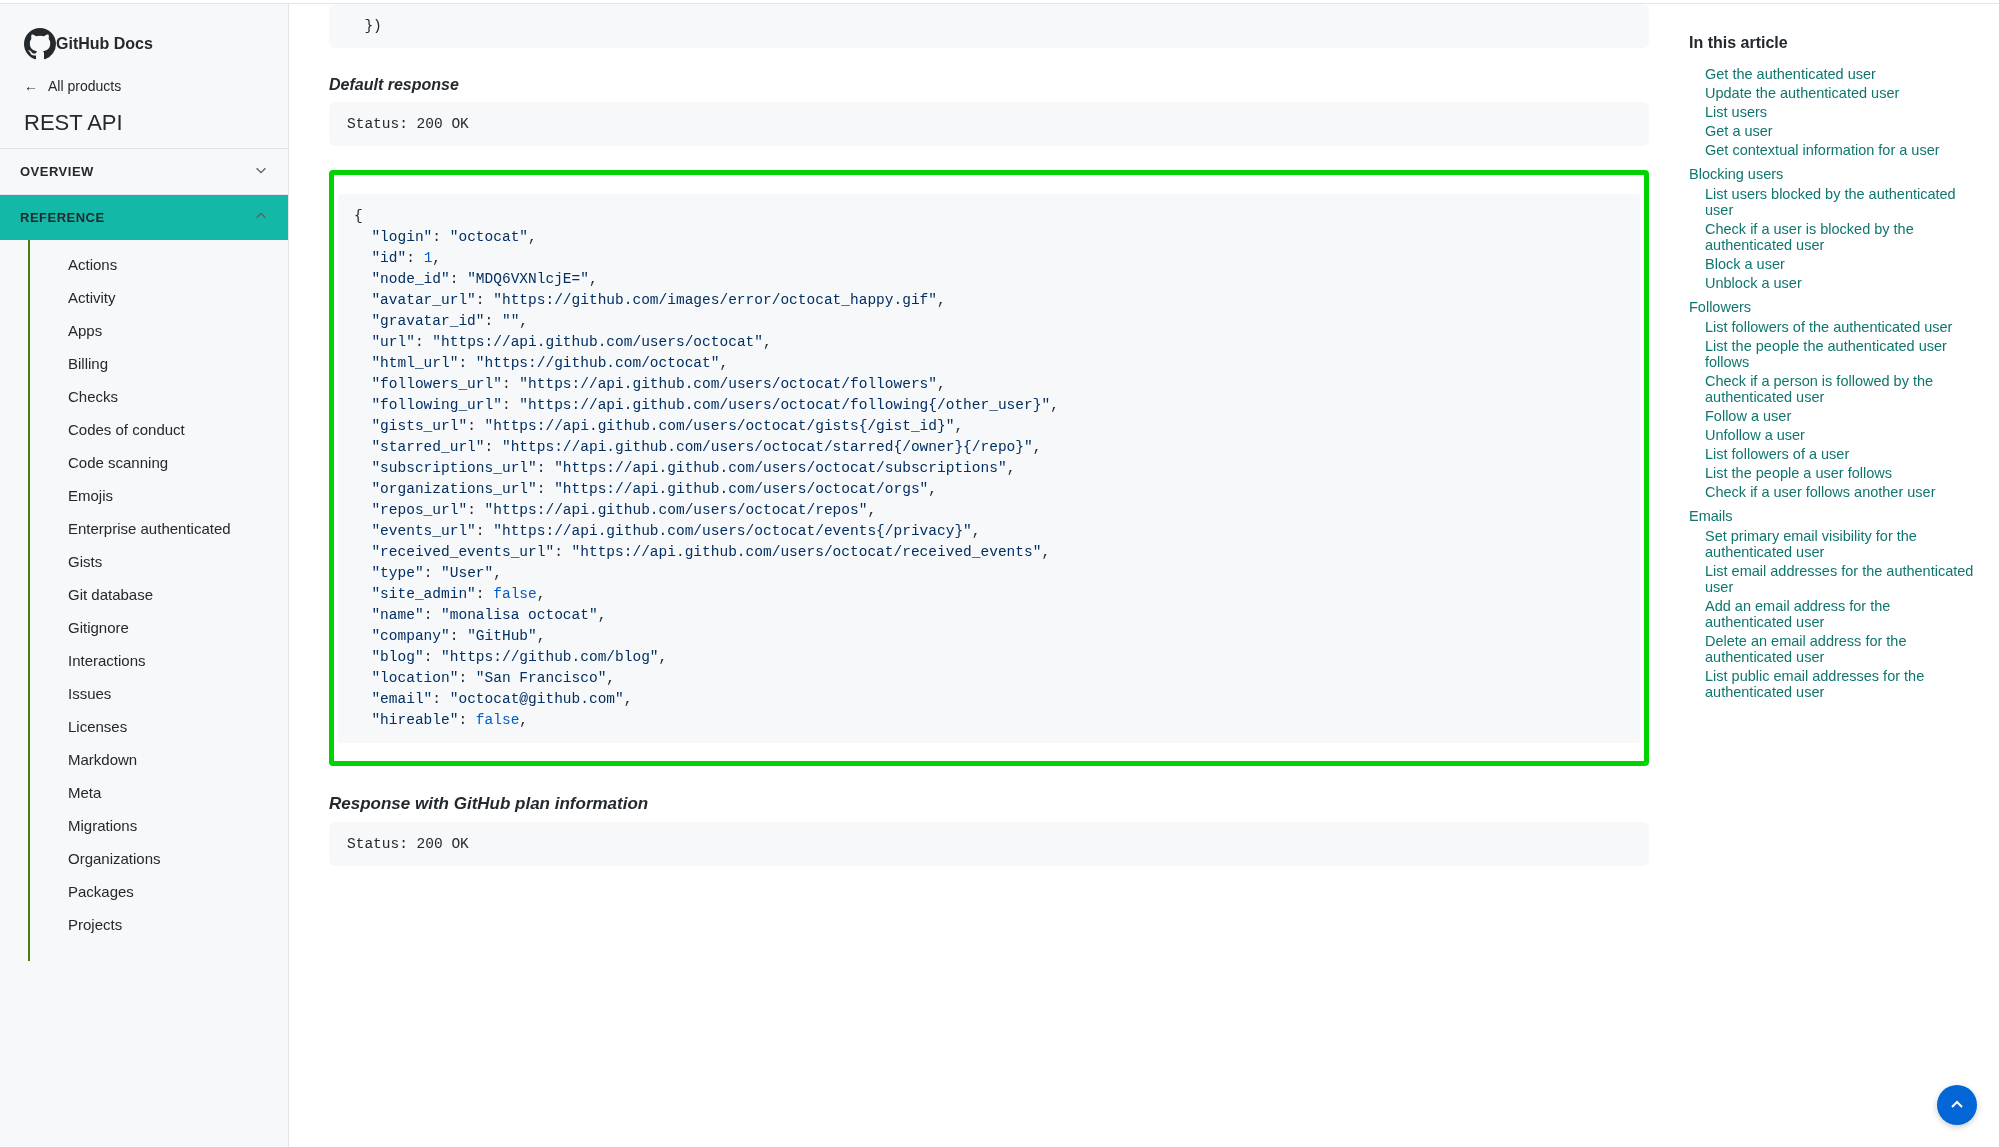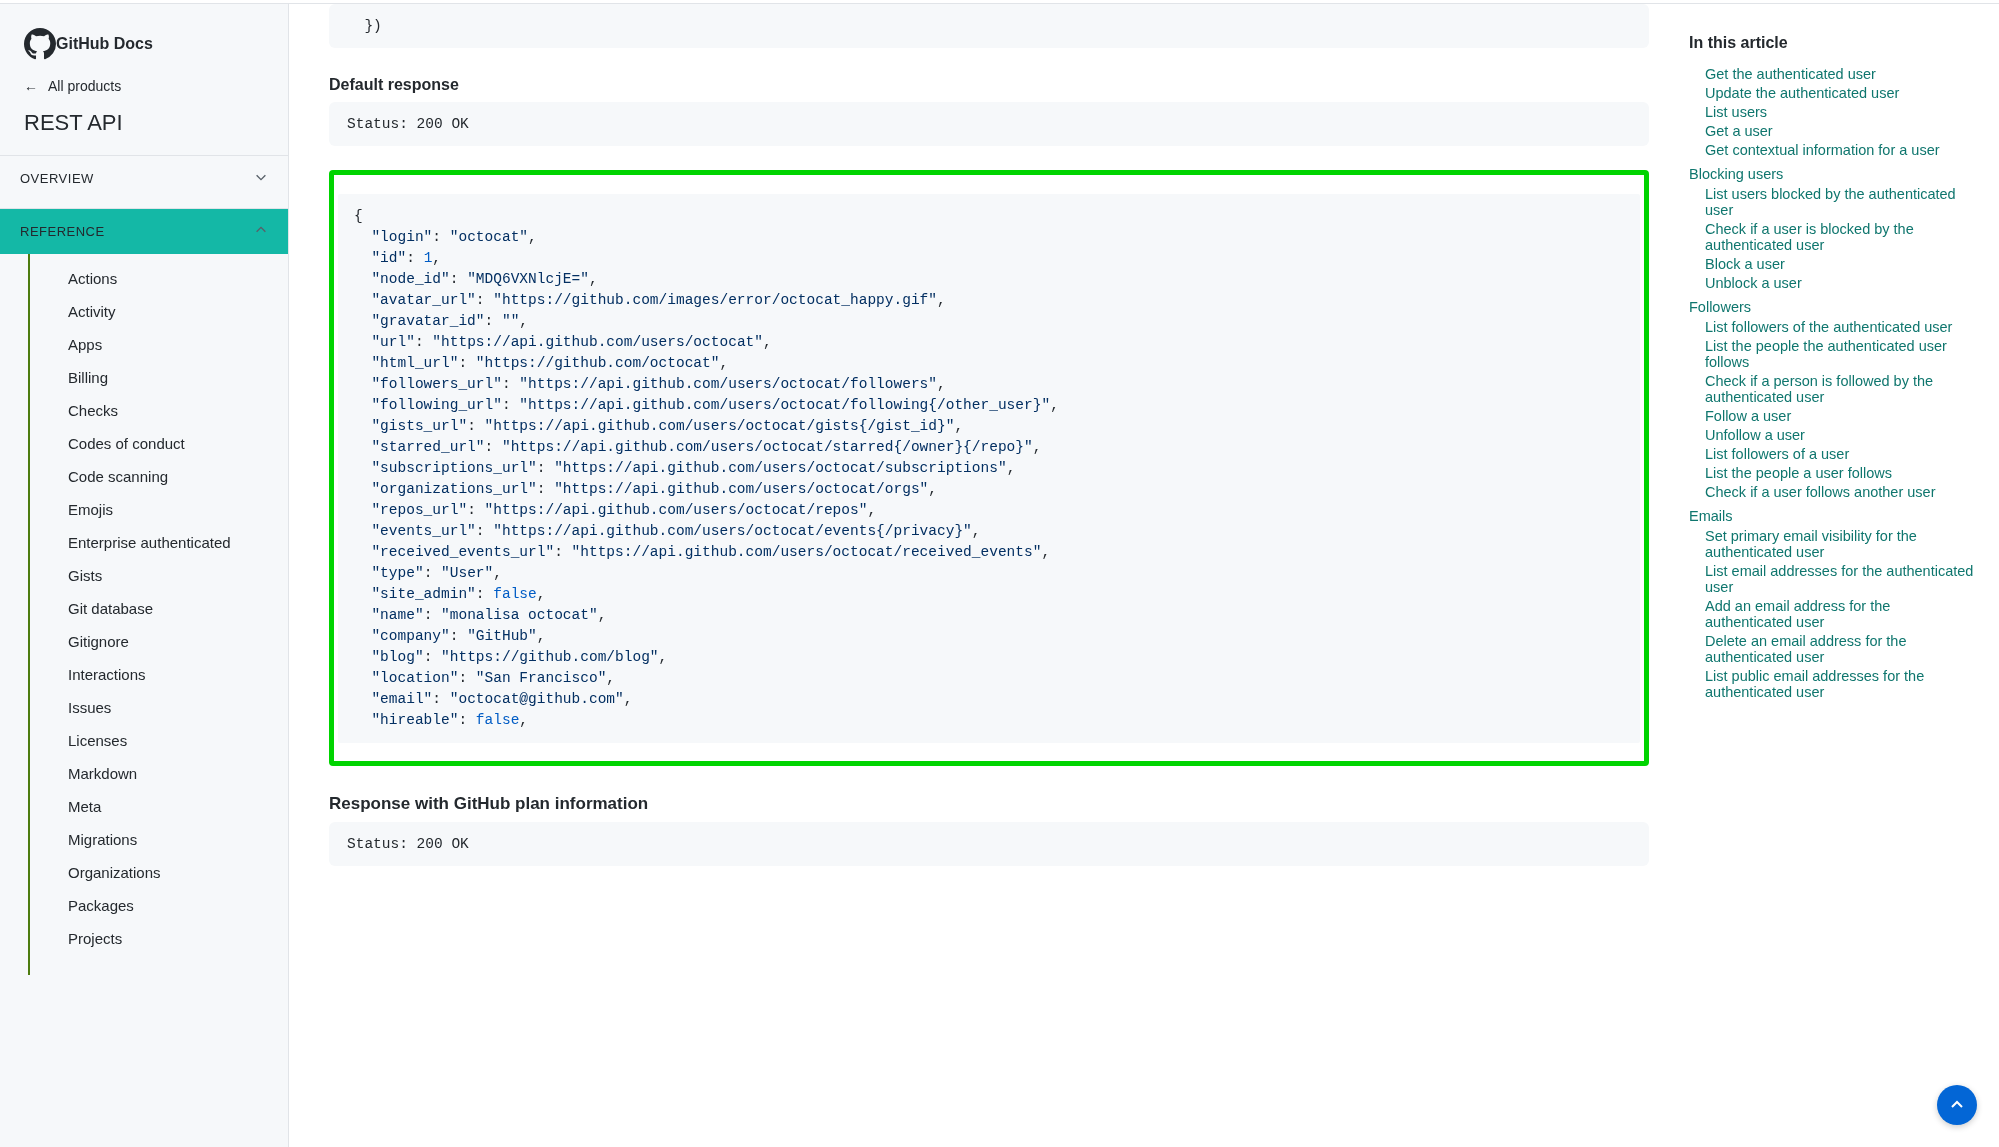--- a/index.html
+++ b/index.html
@@ -8,32 +8,32 @@
   .app { display:flex; height:calc(100vh - 4px); }
 
   
   .sidebar { width:289px; flex:0 0 289px; background:#f6f8fa; border-right:1px solid #e1e4e8; overflow-y:auto; }
   .sidebar-header { display:flex; align-items:center; padding:24px 24px 16px 24px; }
   .logo svg { display:block; }
   .sidebar-title { font-weight:600; font-size:16px; }
   .sidebar-allprod { display:flex; align-items:center; gap:10px; padding:2px 24px 8px 24px; font-size:14px; }
   .sidebar-allprod .arrow { font-size:14px; }
   .sidebar-heading { padding:8px 24px 12px 24px; font-size:22px; font-weight:400; }
-  .nav-section { display:flex; align-items:center; justify-content:space-between; padding:14px 20px; border-top:1px solid #e1e4e8; cursor:pointer; font-size:13px; font-weight:400; letter-spacing:0.5px; text-transform:uppercase;margin-top:7px; }
+  .nav-section { display:flex; align-items:center; justify-content:space-between; padding:14px 20px; border-top:1px solid #e1e4e8; cursor:pointer; font-size:13px; font-weight:700; letter-spacing:0.5px; text-transform:uppercase; }
   .nav-section.active { background:#14b8a6; }
   .chevron { width:14px; height:14px; }
   .nav-items { padding:8px 0 20px 24px; border-left:2px solid #4d7c0f; margin-left:28px; }
   .nav-item { padding:8px 14px; font-size:15px; cursor:pointer; }
 
   
   .main { flex:1 1 auto; display:flex; overflow:hidden; }
   .content { flex:1 1 auto; overflow-y:auto; padding:0 40px 40px 40px; }
   .code-block { background:#f6f8fa; border-radius:6px; padding:14px 18px; margin:8px 0 24px 0; font-size:14.5px; font-family: SFMono-Regular, Consolas, "Liberation Mono", Menlo, monospace; color:#24292e; white-space:pre; overflow-x:auto; }
   .code-block.first { margin-top:0; }
-  .section-title { font-weight:600; font-size:16px; margin:28px 0 6px 0; }
+  .section-title { font-weight:600; font-size:16px; margin:28px 0 6px 0;font-style:italic; }
   .section-title.big { font-size:17px; }
   .green-frame { border:5px solid #00d400; border-radius:4px; padding:4px; }
   .green-inner { background:#f6f8fa; border-radius:2px; padding:12px 16px; font-size:14.5px; font-family: SFMono-Regular, Consolas, "Liberation Mono", Menlo, monospace; line-height:1.45; white-space:pre; overflow:hidden; } 
   .k { color:#032f62; } 
   .s { color:#032f62; } 
   .b { color:#005cc5; } 
   .p { color:#24292e; } 
 
   
   .toc { width:310px; flex:0 0 310px; padding:30px 24px 40px 0; font-size:14.5px; overflow-y:auto; position:relative; }

